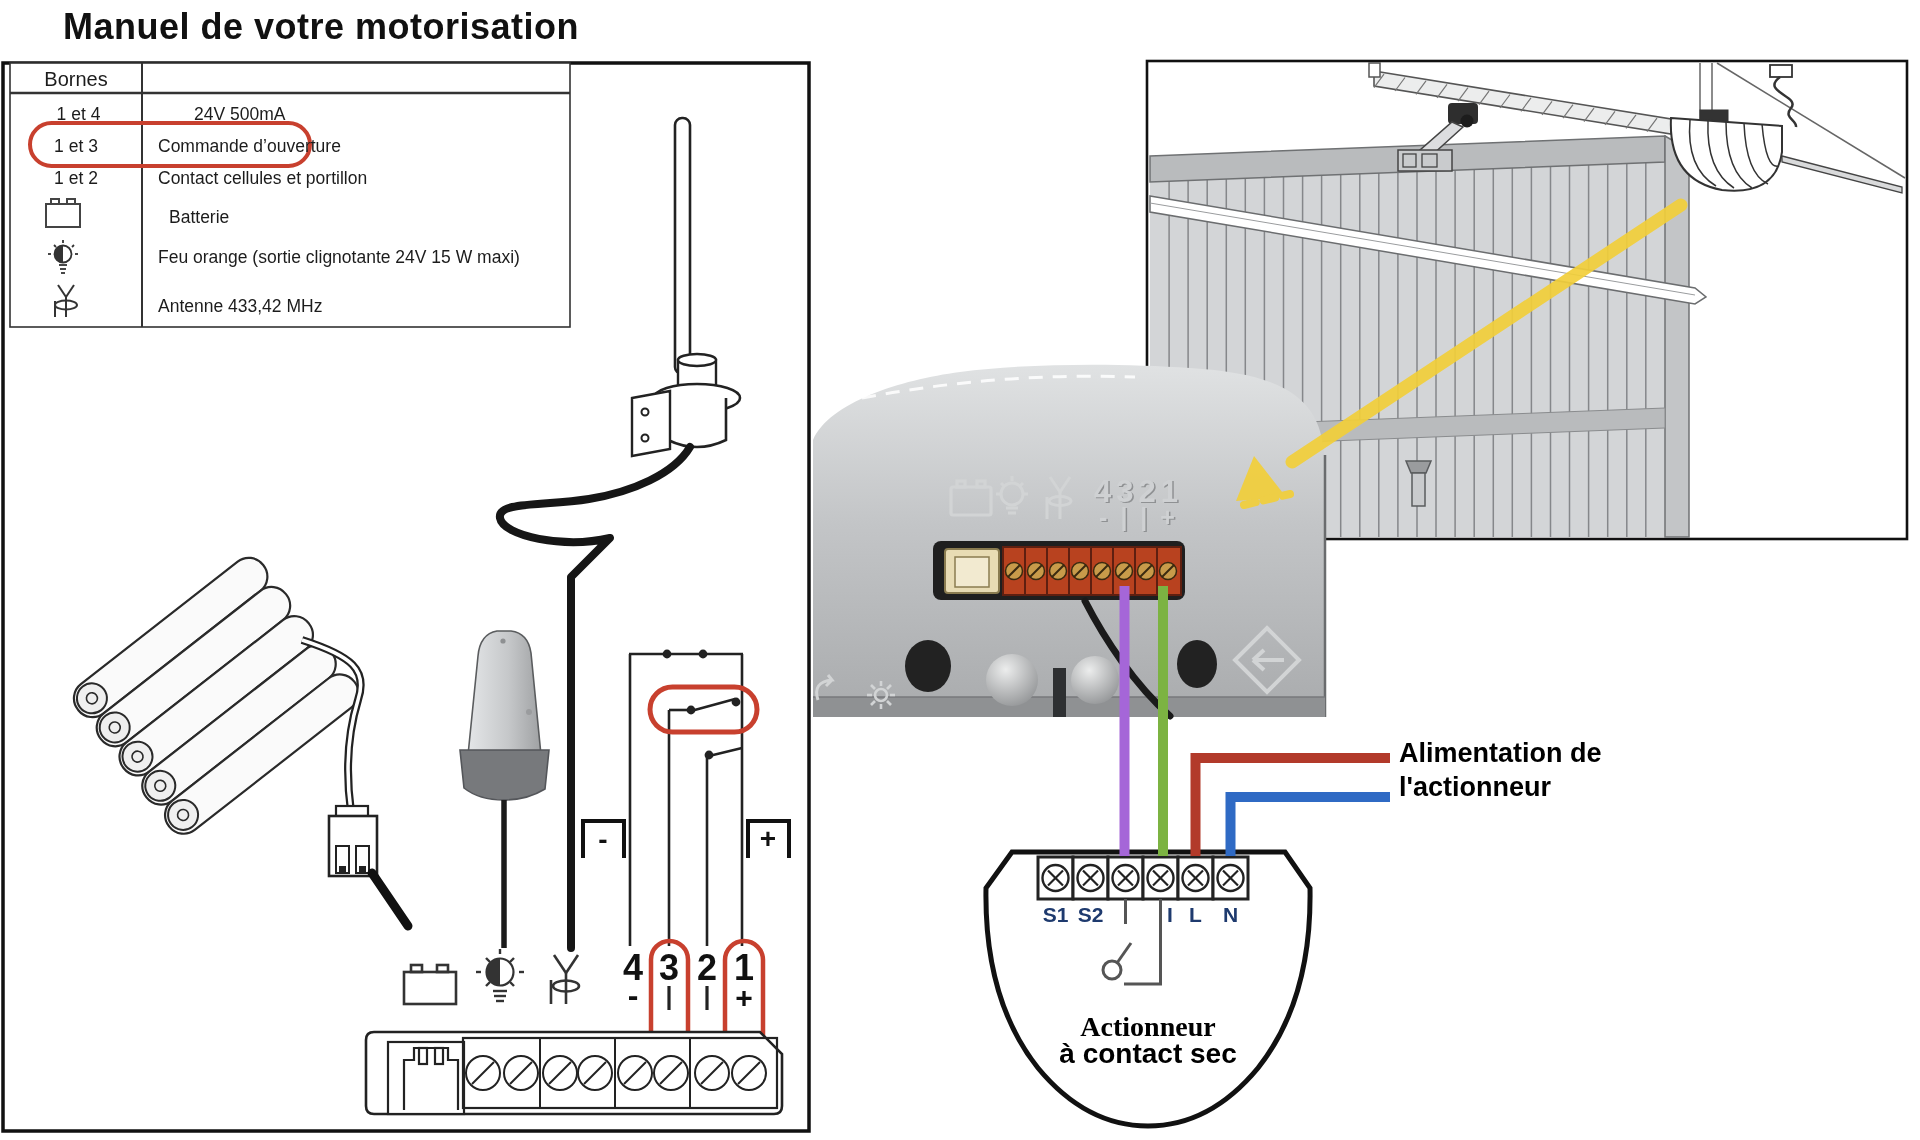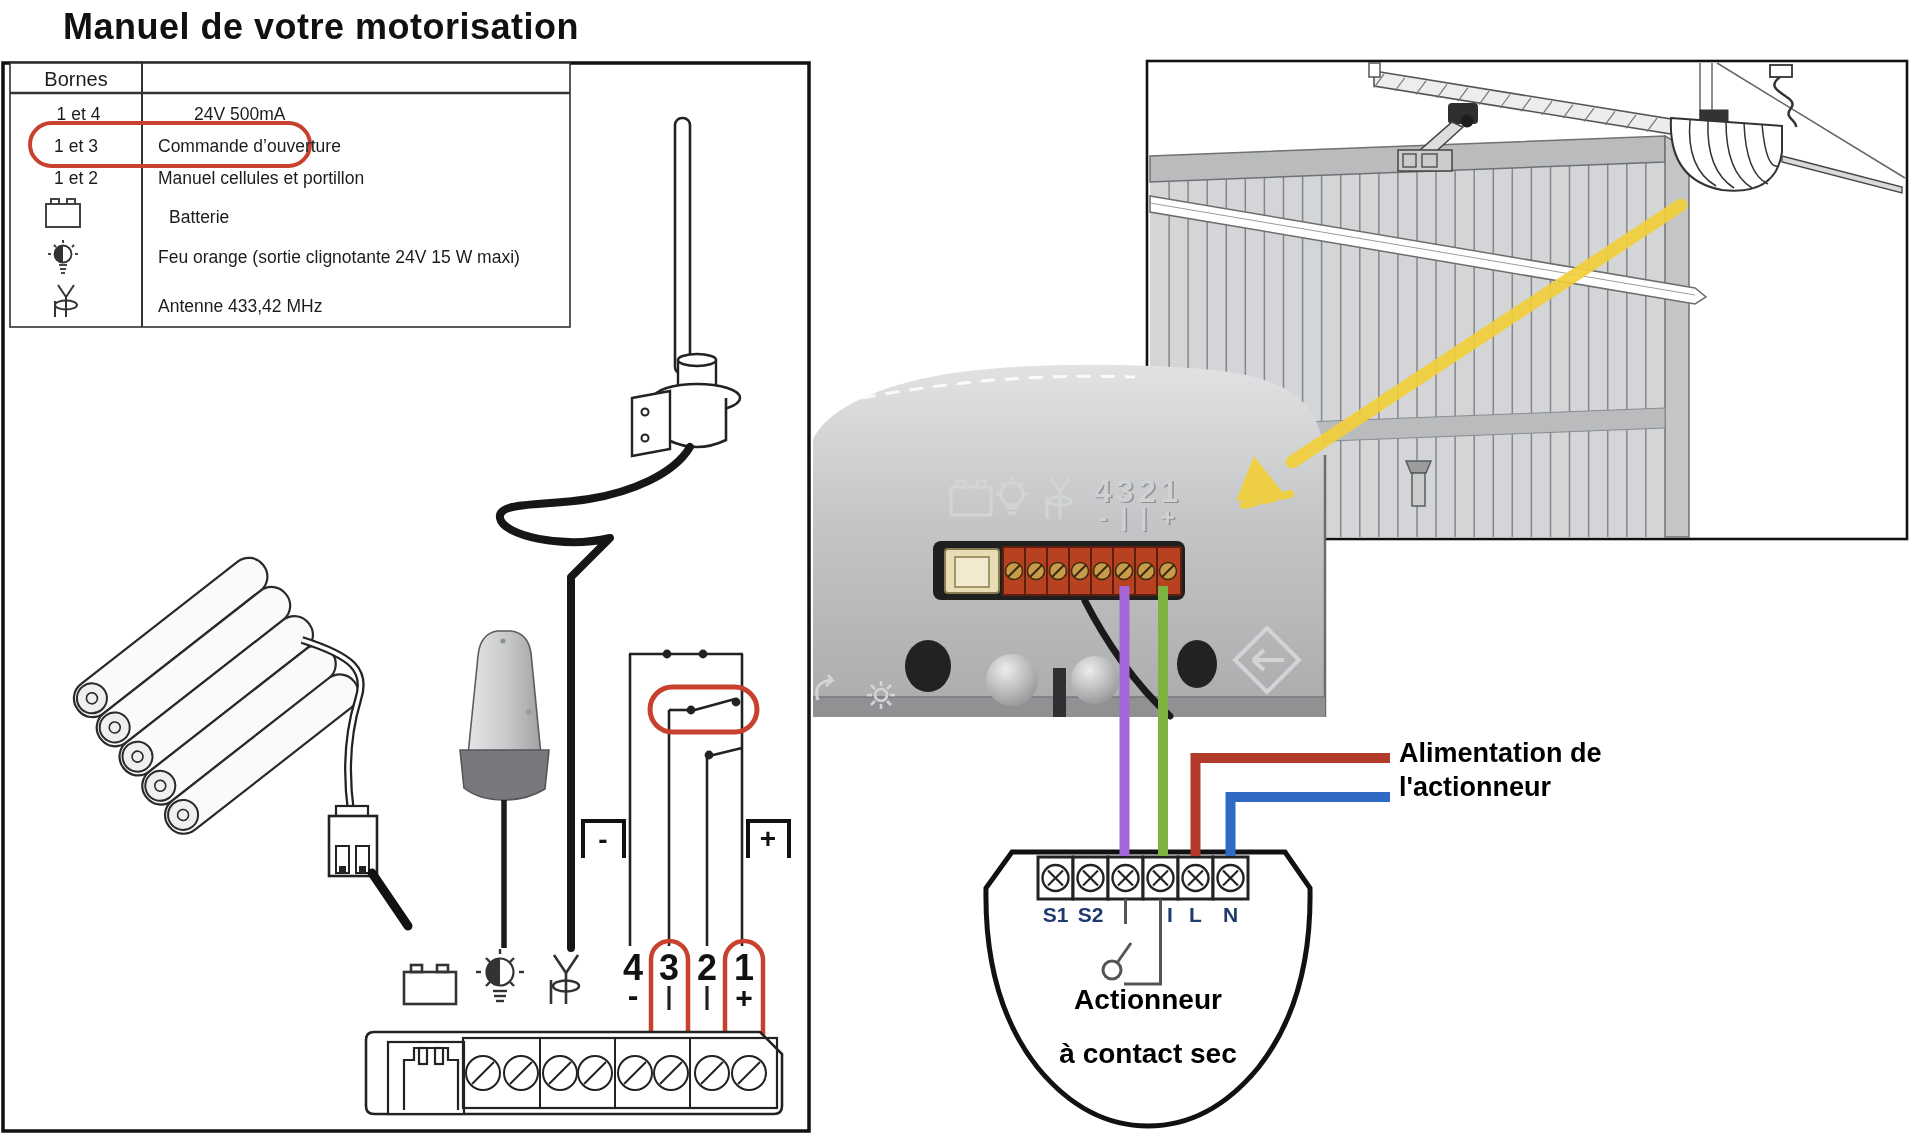--- a/index.html
+++ b/index.html
@@ -459,23 +459,23 @@
 </svg>
 
 <div class="txt title" style="left:63px;top:6px;">Manuel de votre motorisation</div>
 
 <div class="txt tblh" style="left:10px;top:68px;width:132px;text-align:center;">Bornes</div>
 <div class="txt tbl" style="left:10px;top:104px;width:137px;text-align:center;">1 et 4</div>
 <div class="txt tbl" style="left:158px;top:104px;margin-left:36px;">24V 500mA</div>
 <div class="txt tbl" style="left:10px;top:136px;width:132px;text-align:center;">1 et 3</div>
 <div class="txt tbl" style="left:158px;top:136px;">Commande d’ouverture</div>
 <div class="txt tbl" style="left:10px;top:168px;width:132px;text-align:center;">1 et 2</div>
-<div class="txt tbl" style="left:158px;top:168px;">Manuel cellules et portillon</div>
+<div class="txt tbl" style="left:158px;top:168px;">Contact cellules et portillon</div>
 <div class="txt tbl" style="left:169px;top:207px;">Batterie</div>
 <div class="txt tbl" style="left:158px;top:247px;">Feu orange (sortie clignotante 24V 15 W maxi)</div>
 <div class="txt tbl" style="left:158px;top:296px;">Antenne 433,42 MHz</div>
 
 <div class="txt big-label" style="left:1399px;top:738px;">Alimentation de</div>
 <div class="txt big-label" style="left:1399px;top:772px;">l'actionneur</div>
-<div class="txt cap" style="left:988px;top:984px;">Actionneur</div>
+<div class="txt cap" style="left:988px;top:1011px;font-family:Liberation Serif, serif;">Actionneur</div>
 <div class="txt cap" style="left:988px;top:1038px;">à contact sec</div>
 
 </div>
 
 </body></html>

